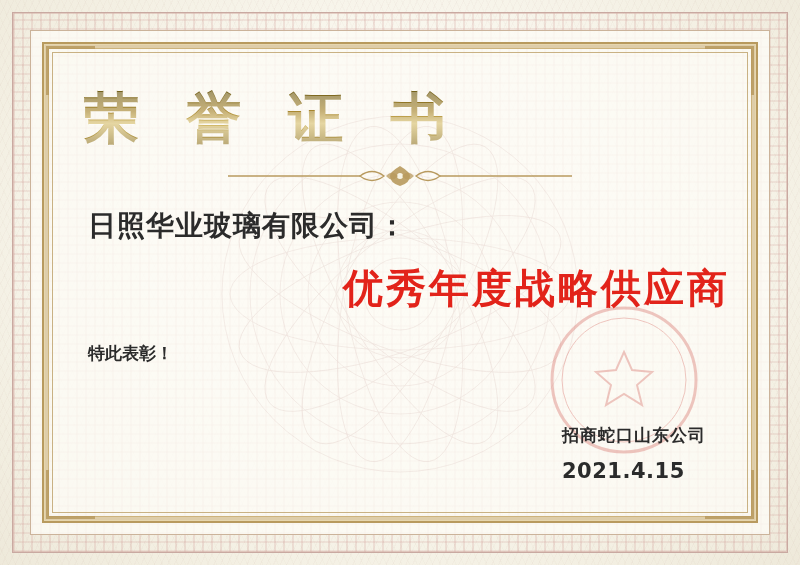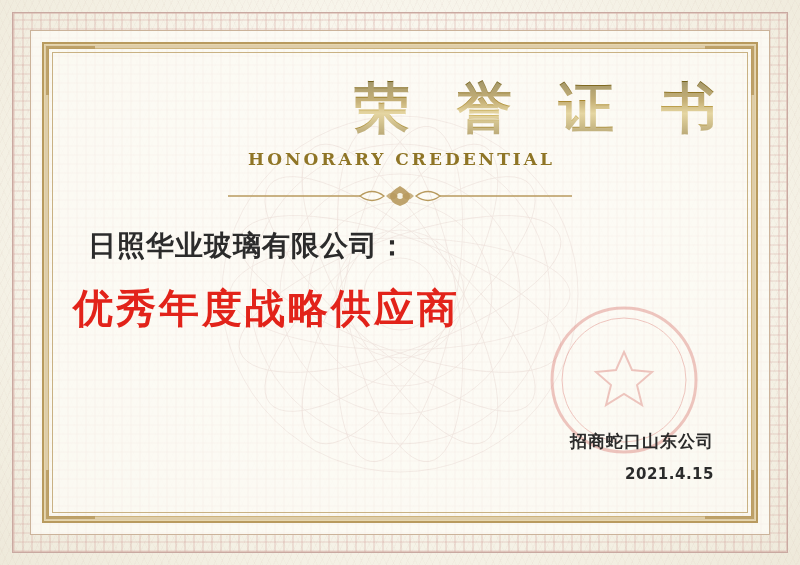--- a/index.html
+++ b/index.html
@@ -118,22 +118,22 @@
   
   .content {
     position: absolute;
     left: 70px;
     right: 70px;
     top: 66px;
     bottom: 66px;
   }
 
   .title {
-    margin-top: 12px;
-    text-align: right;
+    margin-top: 22px;
+    text-align: left;
     font-family: "DejaVu Serif", "Liberation Serif", serif;
     font-size: 55px;
     font-weight: bold;
     letter-spacing: 14px;
     text-indent: 14px;
     line-height: 1.1;
     background: linear-gradient(180deg, #6b5a18 0%, #a8872f 38%, #d8c070 58%, #8a6f22 100%);
     -webkit-background-clip: text;
     background-clip: text;
     color: #8a7126;
@@ -176,56 +176,55 @@
     font-family: "DejaVu Sans", "Liberation Sans", sans-serif;
     font-size: 18px;
     font-weight: bold;
     color: #2b2b2b;
     letter-spacing: 0.5px;
     line-height: 1.6;
   }
 
   .award {
     margin-top: 16px;
-    text-align: left;
+    text-align: right;
     font-family: "DejaVu Sans", "Liberation Sans", sans-serif;
     font-size: 40px;
     font-weight: bold;
     color: #e2231a;
     letter-spacing: 3px;
     text-indent: 3px;
   }
 
   .commend {
     margin-top: 26px;
     padding-left: 18px;
     font-family: "DejaVu Sans", "Liberation Sans", sans-serif;
     font-size: 17px;
     font-weight: bold;
     color: #2b2b2b;
   }
 
   .signature {
     position: absolute;
-    right: 16px;
+    right: 24px;
     bottom: 16px;
-    text-align: right;
     margin-top: 19px;
   }
   .sig-org {
     font-family: "DejaVu Sans", "Liberation Sans", sans-serif;
     font-size: 17px;
     font-weight: bold;
     color: #2b2b2b;
     letter-spacing: 1px;
   }
   .sig-date {
     margin-top: 12px;
     font-family: "DejaVu Sans", "Liberation Sans", sans-serif;
-    font-size: 15px;
+    font-size: 21px;
     font-weight: bold;
     color: #2b2b2b;
     letter-spacing: 0.5px;
   }
 </style>
 </head>
 <body>
 
 <div class="certificate">
 
@@ -265,21 +264,20 @@
   <svg class="seal" viewBox="0 0 160 160">
     <circle cx="80" cy="80" r="72" fill="none" stroke="#d4645c" stroke-width="3"></circle>
     <circle cx="80" cy="80" r="62" fill="none" stroke="#d4645c" stroke-width="1"></circle>
     <path d="M80 52 l8 18 20 2 -15 13 5 20 -18 -11 -18 11 5 -20 -15 -13 20 -2z" fill="none" stroke="#d4645c" stroke-width="2"></path>
   </svg>
 
   <div class="content">
 
     <div class="title">荣 誉 证 书</div>
 
-    <div class="subtitle">HONORARY  CREDENTIAL</div>
 
     <div class="divider">
       <svg viewBox="0 0 360 26" width="360" height="26">
         <g stroke="#b89a5e" fill="none" stroke-width="1.3">
           <path d="M8 13 H140"></path>
           <path d="M220 13 H352"></path>
           <path d="M140 13 q12 -9 24 0 q-12 9 -24 0 z"></path>
           <path d="M220 13 q-12 -9 -24 0 q12 9 24 0 z"></path>
         </g>
         <g fill="#b89a5e">
@@ -289,20 +287,21 @@
           <path d="M194 13 q-6 -7 -12 0 q6 7 12 0z" opacity="0.75"></path>
         </g>
       </svg>
     </div>
 
     <div class="recipient">日照华业玻璃有限公司：</div>
 
 
     <div class="award">优秀年度战略供应商</div>
 
+    <div class="commend">特此表彰！</div>
 
     <div class="signature">
       <div class="sig-org">招商蛇口山东公司</div>
       <div class="sig-date">2021.4.15</div>
     </div>
 
   </div>
 </div>
 
 </body></html>

